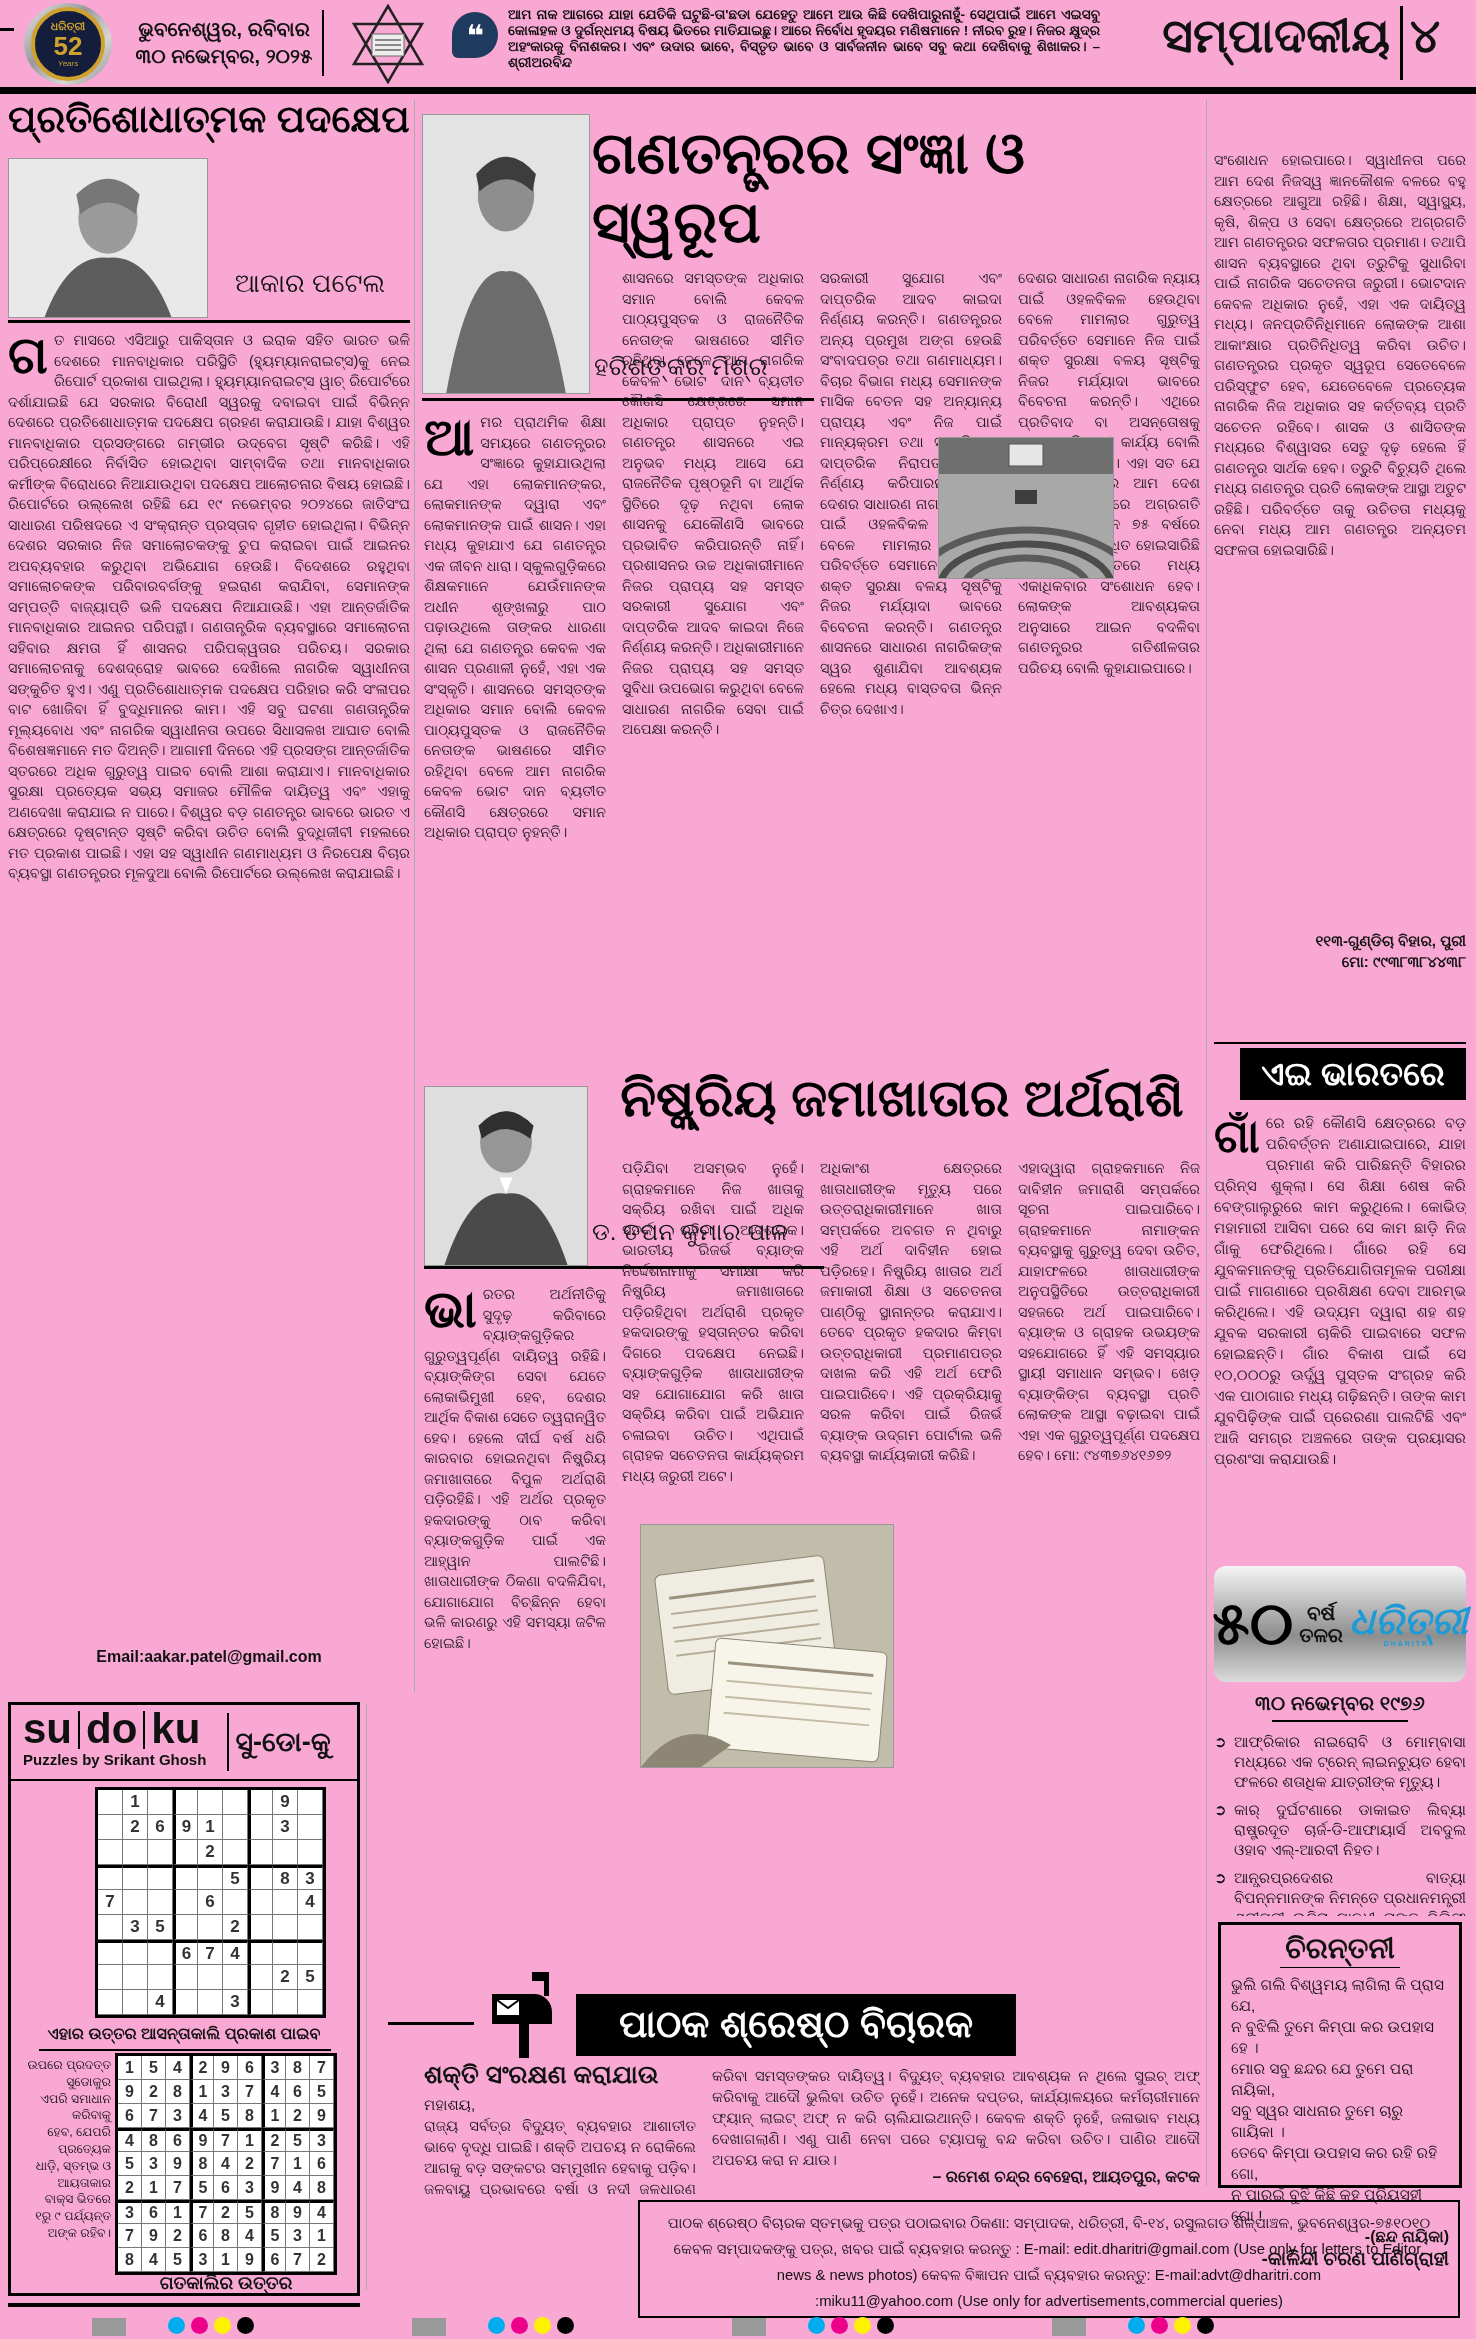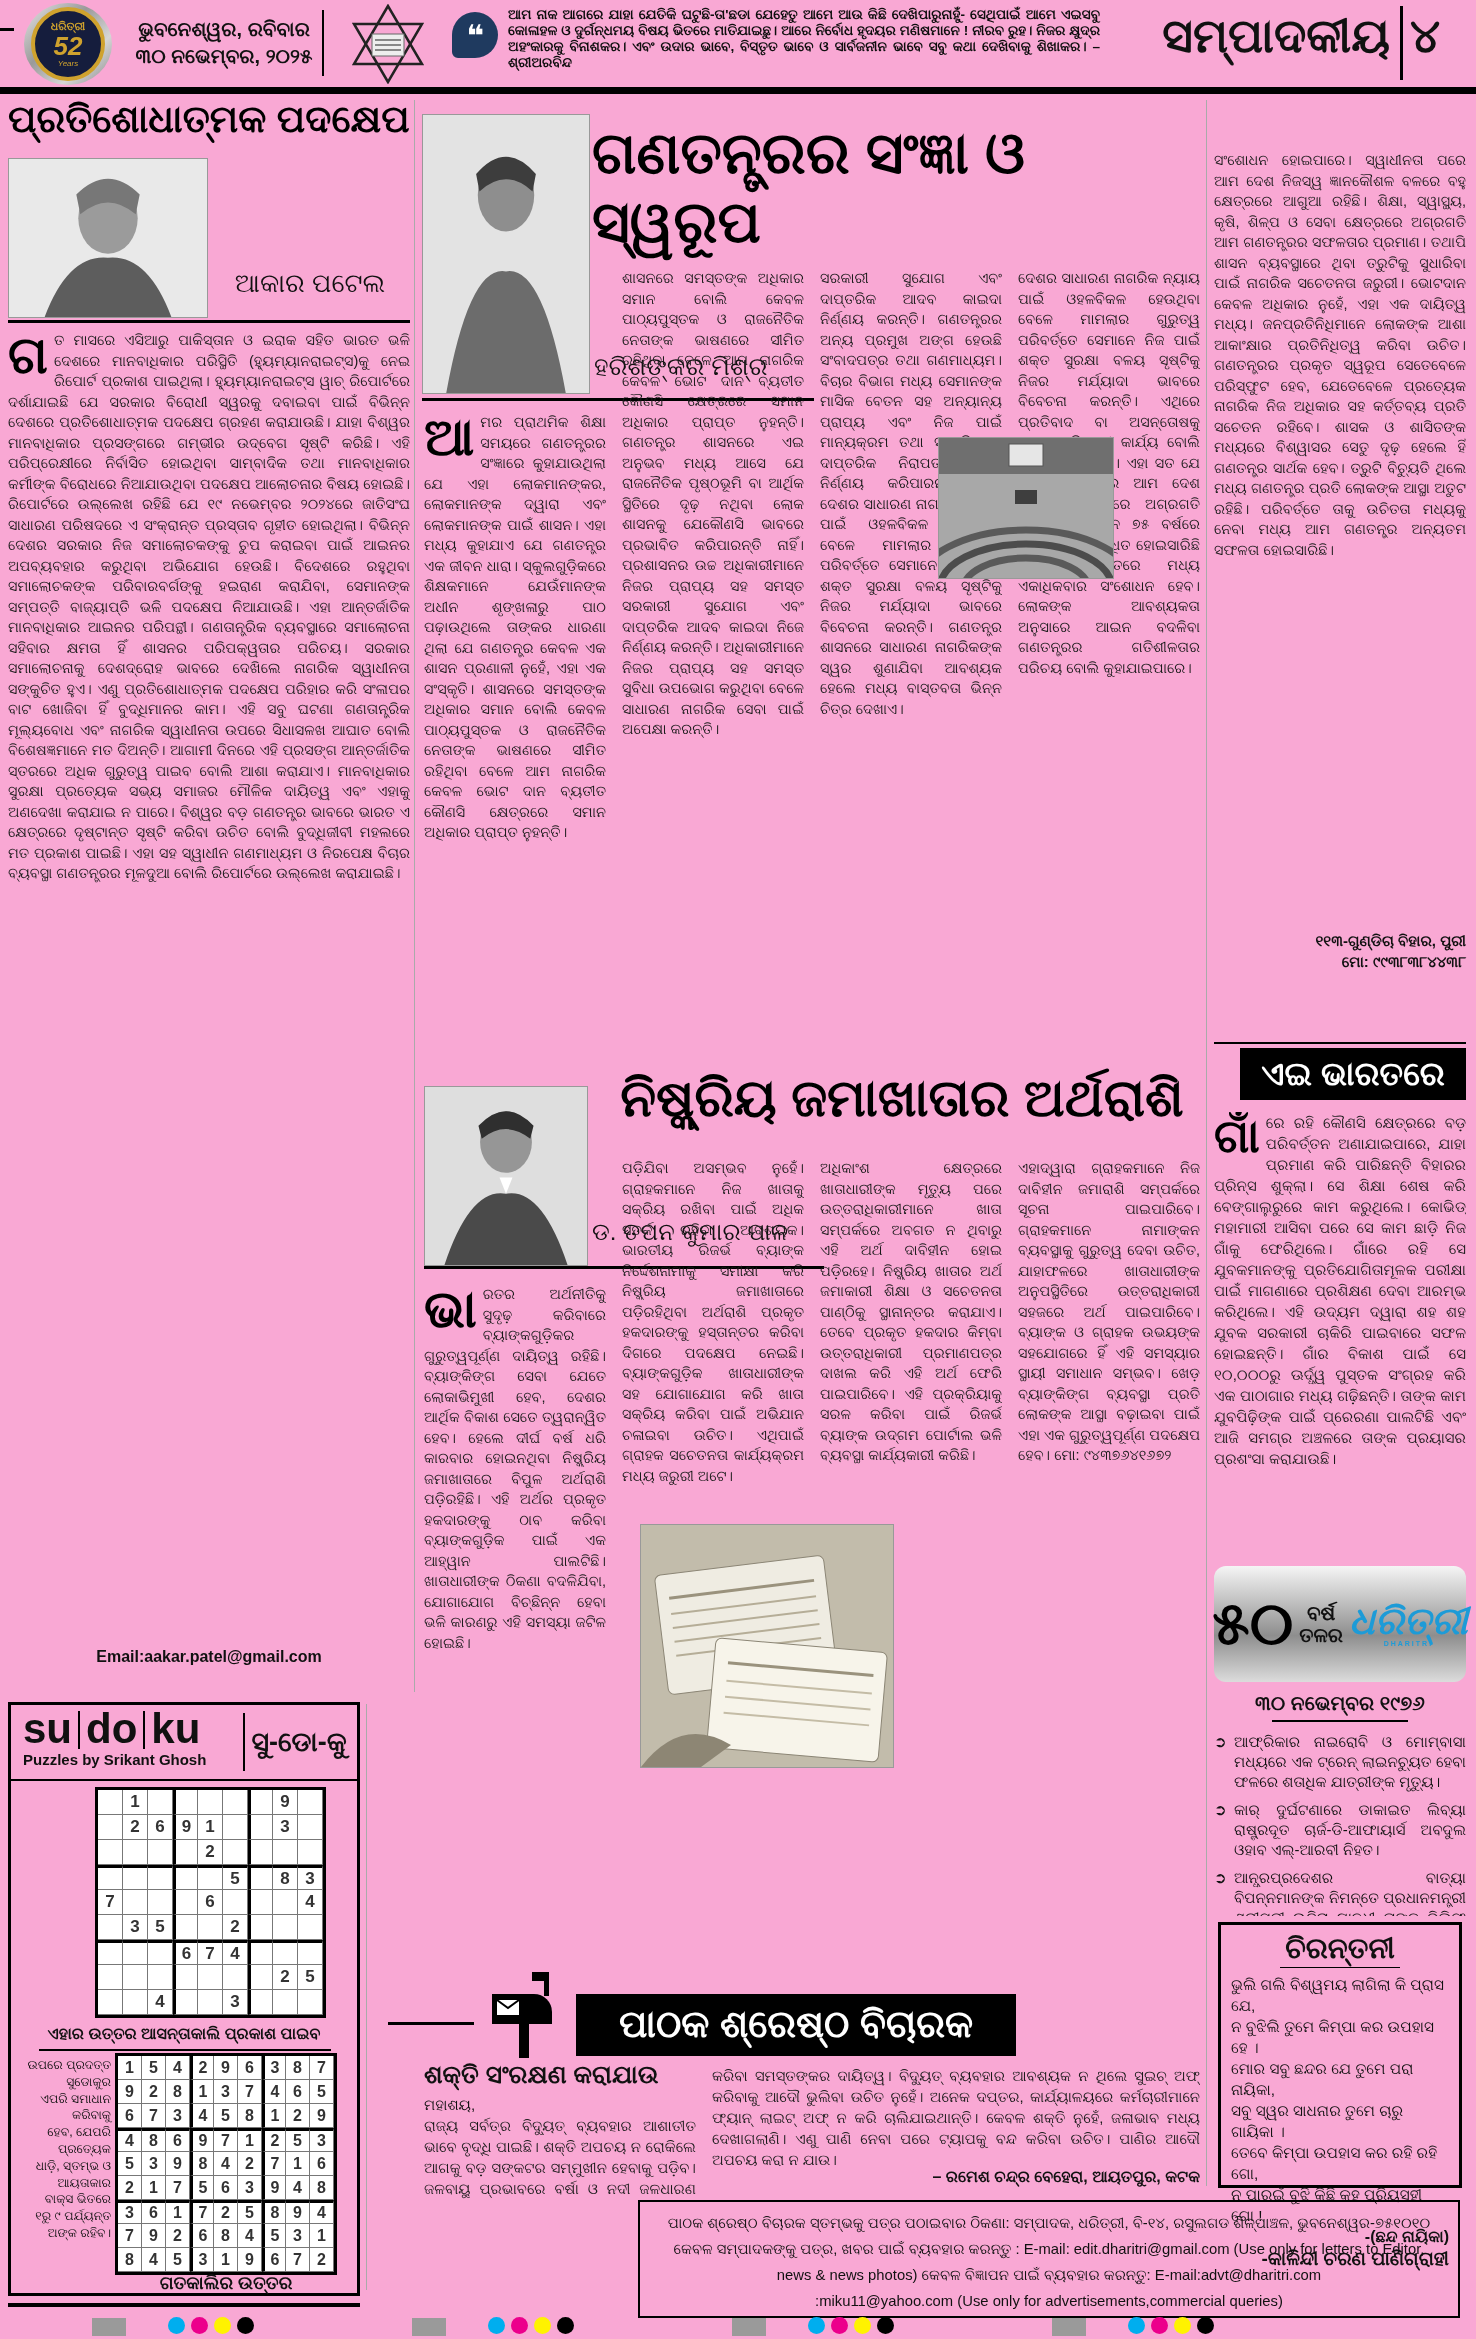--- a/index.html
+++ b/index.html
@@ -10,21 +10,21 @@
   .rule{position:absolute;background:#000;}
   .vrule{position:absolute;background:#aaa;width:1px;}
   
   .logo-ring{position:absolute;left:24px;top:3px;width:88px;height:82px;border-radius:50%;
              background:linear-gradient(135deg,#e8e8e8,#9a9a9a 40%,#d6d6d6 70%,#8a8a8a);
              display:flex;align-items:center;justify-content:center;}
   .logo-inner{width:66px;height:66px;border-radius:50%;background:var(--logo-navy,#151d3d);
               border:4px solid var(--gold,#c9a227);color:var(--gold,#d9b24a);
               display:flex;flex-direction:column;align-items:center;justify-content:center;line-height:1;}
   .logo-odia{font-size:11px;font-weight:bold;}
-  .logo-52{font-size:26px;font-weight:bold;margin:1px 0;font-style:italic;}
+  .logo-52{font-size:26px;font-weight:bold;margin:1px 0;}
   .logo-years{font-size:8px;font-style:italic;}
   .dateline{position:absolute;left:126px;top:16px;width:196px;text-align:center;
             font-size:20px;font-weight:bold;line-height:27px;}
   .quote-icon{position:absolute;left:452px;top:12px;width:46px;height:46px;border-radius:50% 50% 50% 6px;
               background:var(--accent-navy,#1f3a5f);color:#fff;display:flex;align-items:center;justify-content:center;
               font-size:30px;font-weight:bold;}
   .quote-text{position:absolute;left:508px;top:7px;width:592px;height:78px;font-size:13.6px;line-height:16px;
               font-weight:600;text-align:justify;color:#0d0d0d;}
   .section-title{position:absolute;left:1110px;top:8px;width:280px;font-size:47px;font-weight:bold;text-align:right;}
   .page-num{position:absolute;left:1410px;top:8px;width:58px;font-size:47px;font-weight:bold;}
@@ -56,21 +56,21 @@
   .li-poem{font-size:15.3px;line-height:21px;}
   .ch-src{text-align:right;font-weight:bold;font-size:16px;margin-top:2px;}
   .ch-author{text-align:right;font-weight:bold;font-size:19px;margin-top:2px;}
   
   .sdk-box{position:absolute;left:8px;top:1702px;width:352px;height:594px;border:3px solid #000;box-sizing:border-box;}
   .sdk-brandrow{position:absolute;left:0;top:0;width:100%;height:74px;border-bottom:2px solid #000;}
   .sdk-brand{position:absolute;left:12px;top:4px;display:flex;align-items:flex-end;gap:6px;}
   .sdk-brand span{font-size:42px;font-weight:bold;line-height:40px;}
   .sdk-vbar{width:2px;height:38px;background:#000;}
   .sdk-byline{position:absolute;left:12px;top:46px;font-size:15px;font-weight:bold;}
-  .sdk-odia{position:absolute;right:4px;top:8px;width:108px;height:58px;border-left:2px solid #000;
+  .sdk-odia{position:absolute;right:20px;top:8px;width:108px;height:58px;border-left:2px solid #000;
             display:flex;align-items:center;justify-content:center;font-size:27px;font-weight:bold;}
   .sd{display:grid;position:absolute;border:3px solid #000;background:#fff;}
   .sd-cell{display:flex;align-items:center;justify-content:center;font-weight:bold;color:#333;
            border-right:1px solid #777;border-bottom:1px solid #777;box-sizing:border-box;}
   .sd-cell.bl{border-left:3px solid #000;} .sd-cell.bt{border-top:3px solid #000;}
   #puzzle{left:84px;top:82px;grid-template-columns:repeat(9,25px);grid-auto-rows:25px;}
   #puzzle .sd-cell{font-size:17px;}
   #solution{left:104px;top:348px;grid-template-columns:repeat(9,24px);grid-auto-rows:24px;}
   #solution .sd-cell{font-size:16px;}
   .sdk-note{position:absolute;left:0;width:100%;text-align:center;font-weight:bold;font-size:16px;}

